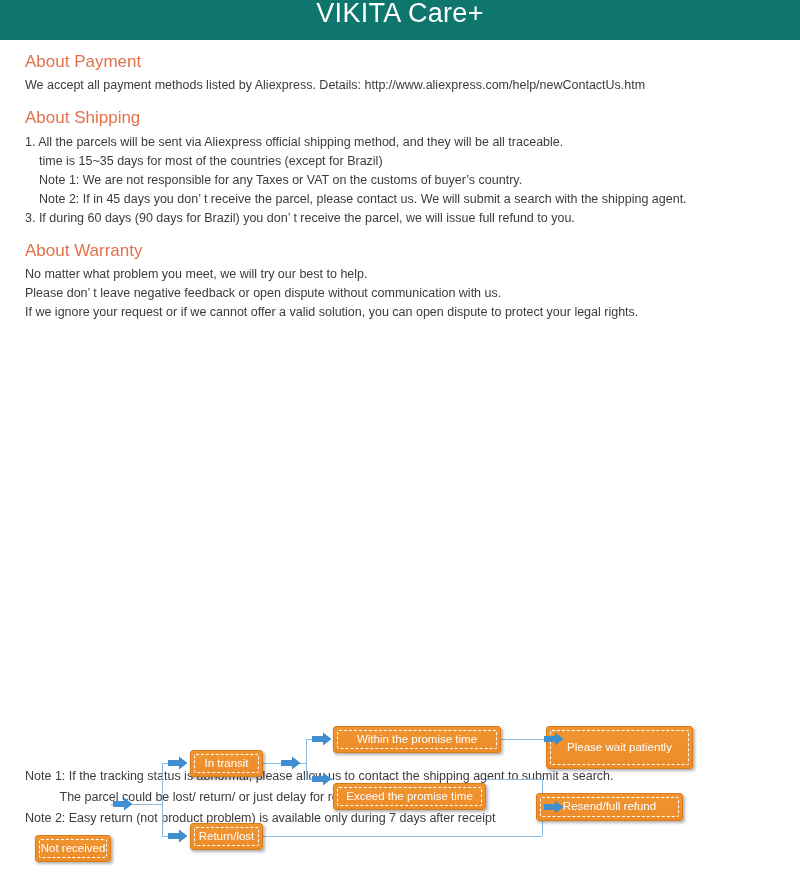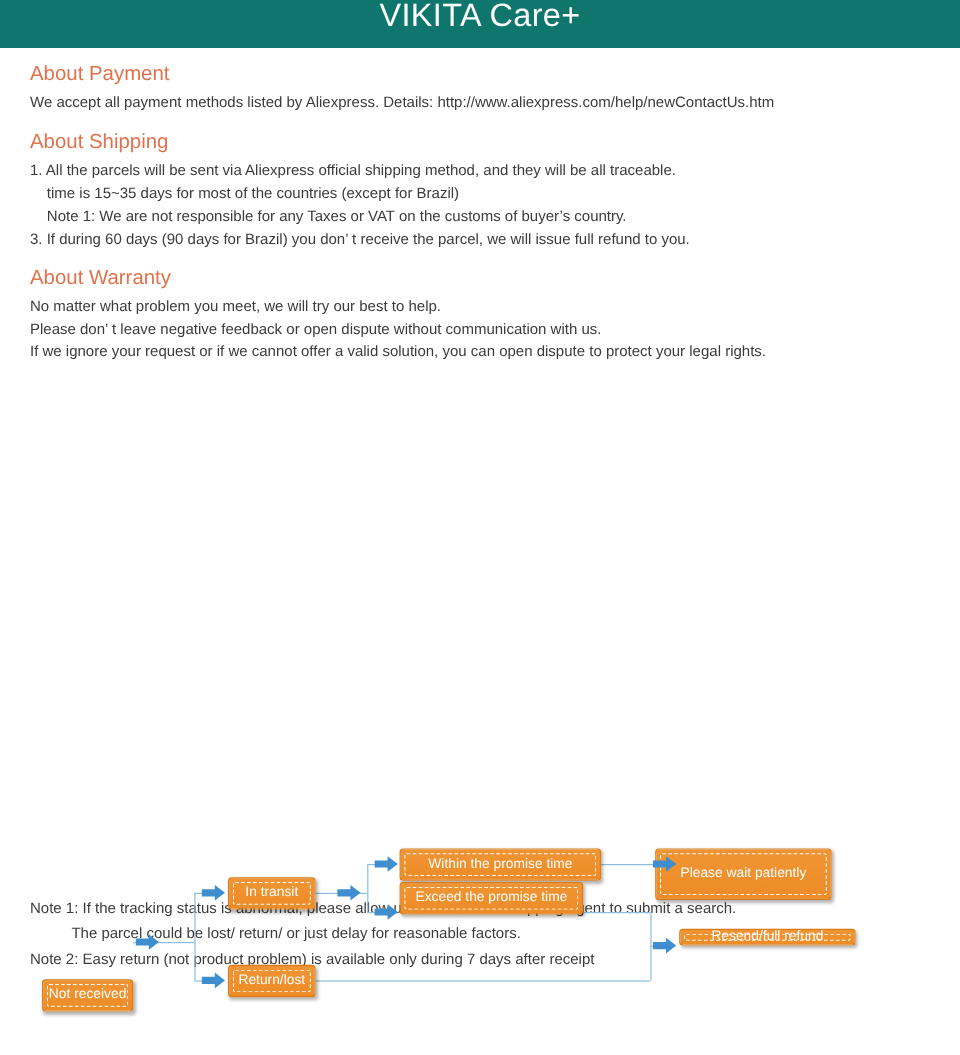--- a/index.html
+++ b/index.html
@@ -111,20 +111,21 @@
   <div>
     <div class="sec-head first">About Payment</div>
     <div class="body-line">We accept all payment methods listed by Aliexpress. Details: http://www.aliexpress.com/help/newContactUs.htm</div>
   </div>
 
   <div>
     <div class="sec-head">About Shipping</div>
     <div class="body-line">1. All the parcels will be sent via Aliexpress official shipping method, and they will be all traceable.</div>
     <div class="body-line indent-1">time is 15~35 days for most of the countries (except for Brazil)</div>
     <div class="body-line indent-2">Note 1: We are not responsible for any Taxes or VAT on the customs of buyer’s country.</div>
+    <div class="body-line indent-2">Note 2: If in 45 days you don’ t receive the parcel, please contact us. We will submit a search with the shipping agent.</div>
     <div class="body-line">3. If during 60 days (90 days for Brazil) you don’ t receive the parcel, we will issue full refund to you.</div>
   </div>
 
   <div>
     <div class="sec-head">About Warranty</div>
     <div class="body-line">No matter what problem you meet, we will try our best to help.</div>
     <div class="body-line">Please don’ t leave negative feedback or open dispute without communication with us.</div>
     <div class="body-line">If we ignore your request or if we cannot offer a valid solution, you can open dispute to protect your legal rights.</div>
   </div>
 
@@ -158,27 +159,27 @@
   </div>
   <div class="fbox" style="left:190px;top:410px;width:73px;height:27px;">
     <span>In transit</span>
   </div>
   <div class="fbox" style="left:190px;top:483px;width:73px;height:27px;">
     <span>Return/lost</span>
   </div>
   <div class="fbox" style="left:333px;top:386px;width:168px;height:27px;">
     <span>Within the promise time</span>
   </div>
-  <div class="fbox" style="left:333px;top:414px;width:153px;height:27px;">
+  <div class="fbox" style="left:333px;top:443px;width:153px;height:27px;">
     <span>Exceed the promise time</span>
   </div>
   <div class="fbox" style="left:546px;top:386px;width:147px;height:43px;">
     <span>Please wait patiently</span>
   </div>
-  <div class="fbox" style="left:566px;top:453px;width:147px;height:14px;">
+  <div class="fbox" style="left:536px;top:453px;width:147px;height:28px;">
     <span>Resend/full refund</span>
   </div>
 
   <div class="arr" style="left:113px;top:457px;">
     <svg viewBox="0 0 20 14">
         <path d="M0 4 L11 4 L11 0.5 L19.5 7 L11 13.5 L11 10 L0 10 Z" fill="#3f8fd0"></path>
       </svg>
   </div>
   <div class="arr" style="left:168px;top:416px;">
     <svg viewBox="0 0 20 14">

